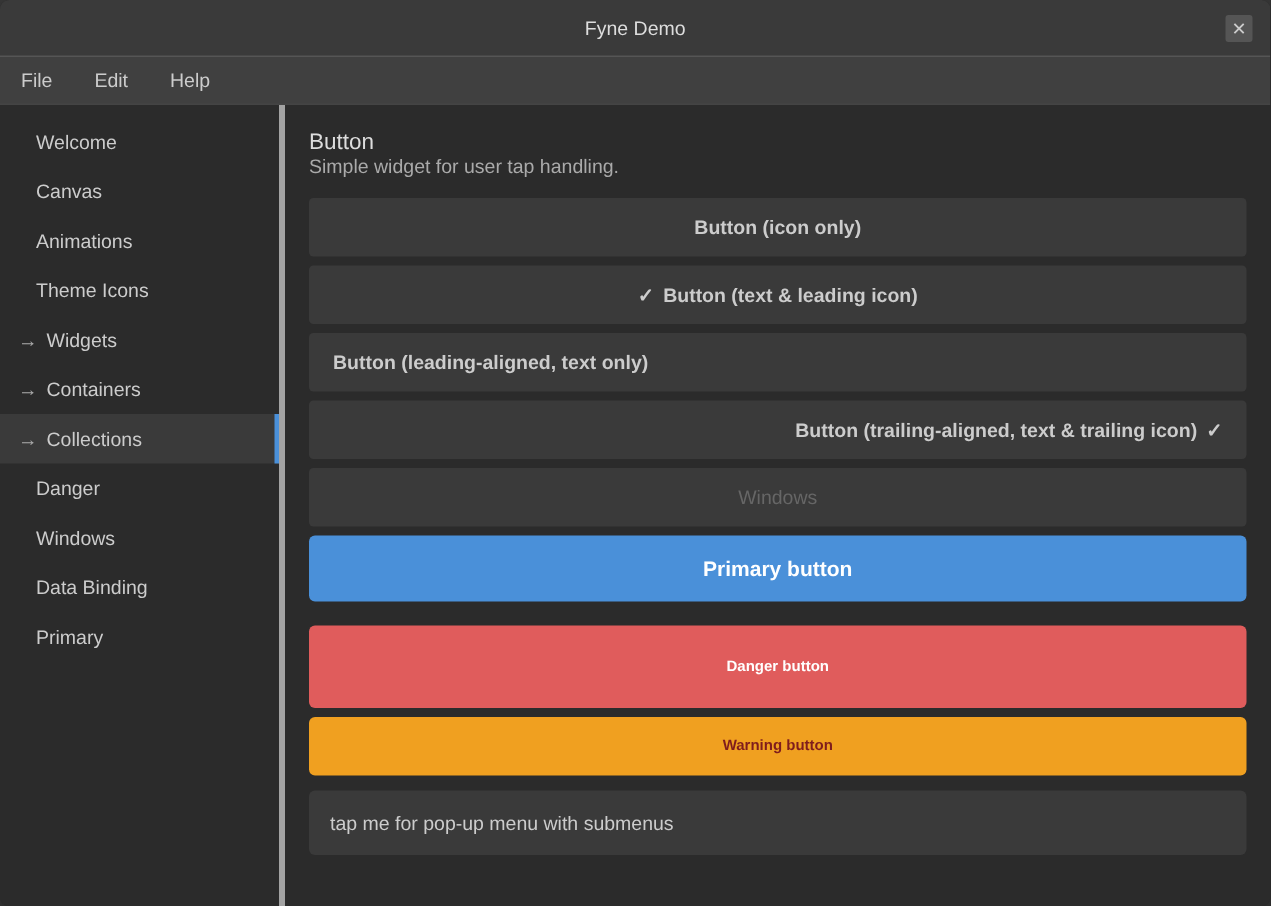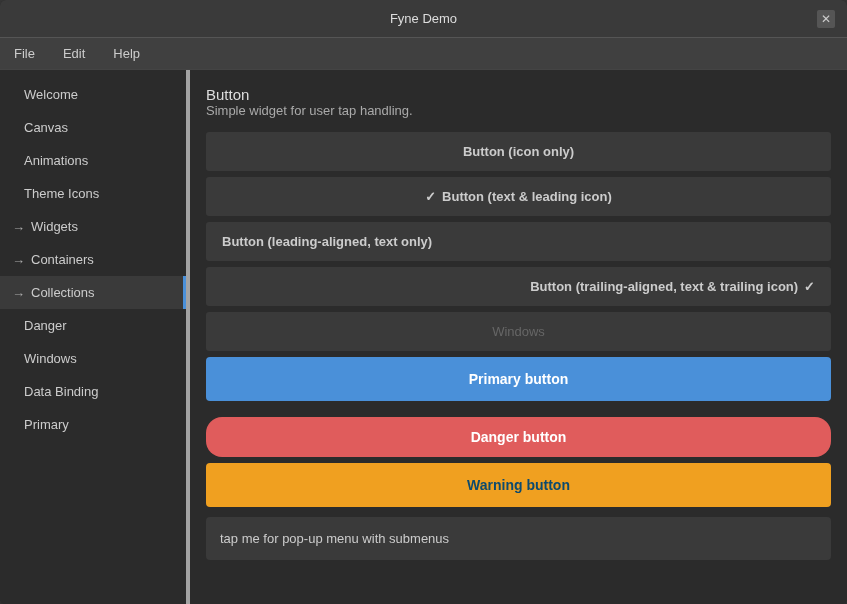--- a/index.html
+++ b/index.html
@@ -157,35 +157,35 @@
       width: 100%;
       cursor: pointer;
       margin-bottom: 16px;
       display: block;
       text-align: center;
     }
     .btn-danger {
       background: #e05c5c;
       color: #fff;
       font-weight: bold;
-      font-size: 14px;
-      border: none;
-      border-radius: 16px;
-      padding: 12px;
+      font-size: 10px;
+      border: none;
+      border-radius: 4px;
+      padding: 22px;
       width: 100%;
       cursor: pointer;
       margin-bottom: 6px;
       display: block;
       text-align: center;
     }
     .btn-warning {
       background: #f0a020;
-      color: #0c4a6e;
-      font-weight: bold;
-      font-size: 14px;
+      color: #7f1d1d;
+      font-weight: bold;
+      font-size: 10px;
       border: none;
       border-radius: 4px;
       padding: 14px;
       width: 100%;
       cursor: pointer;
       margin-bottom: 6px;
       display: block;
       text-align: center;
     }
     .btn-popup {

